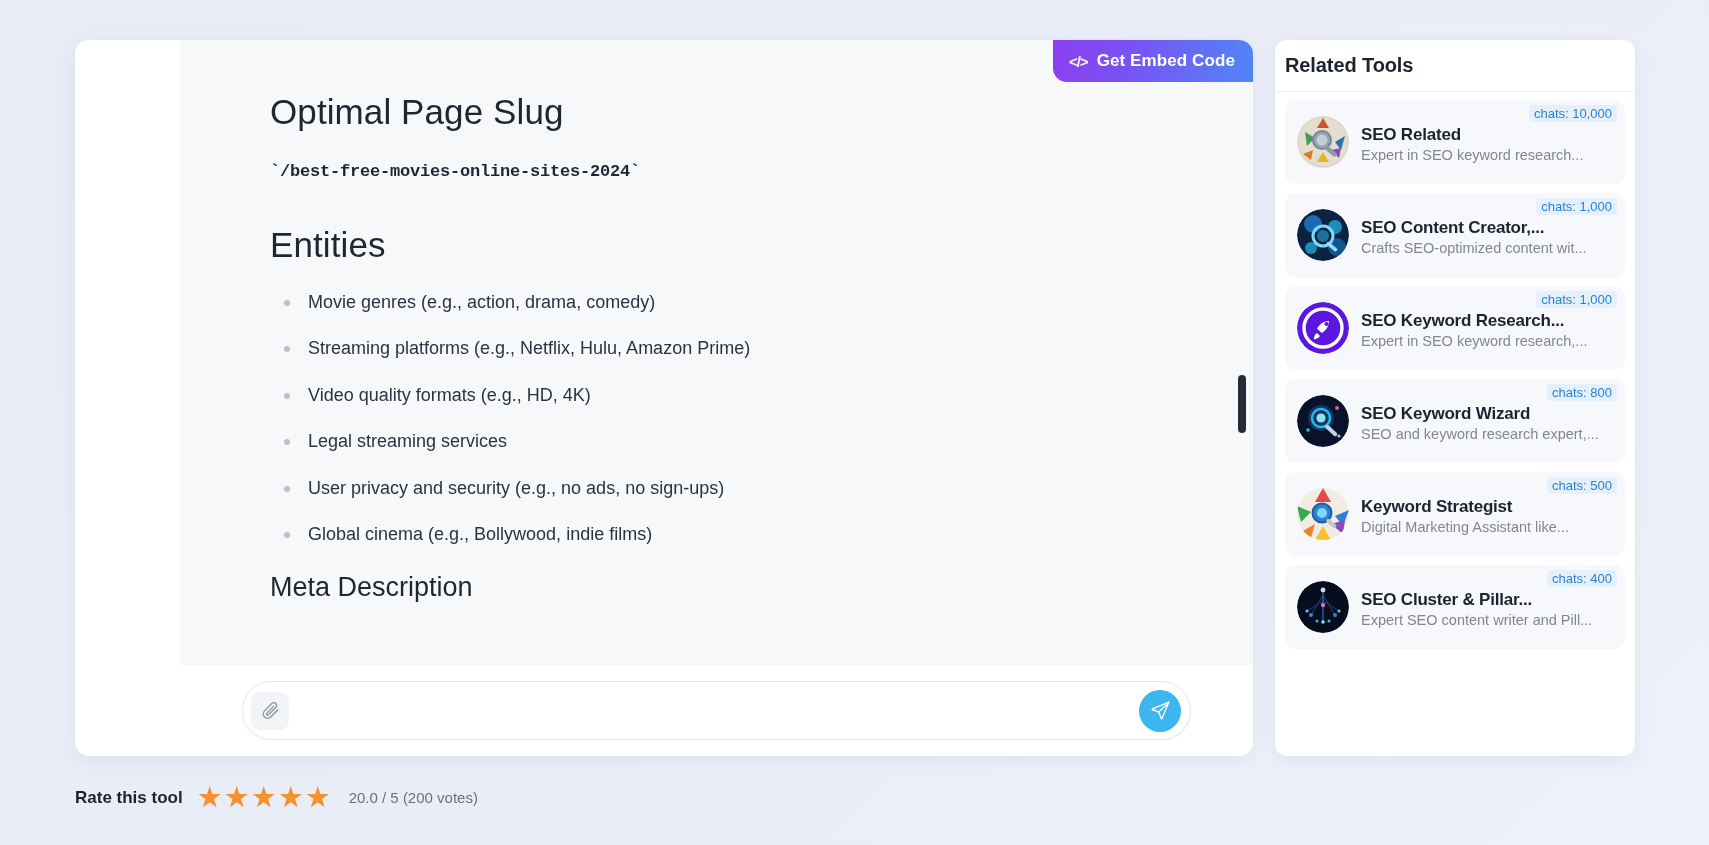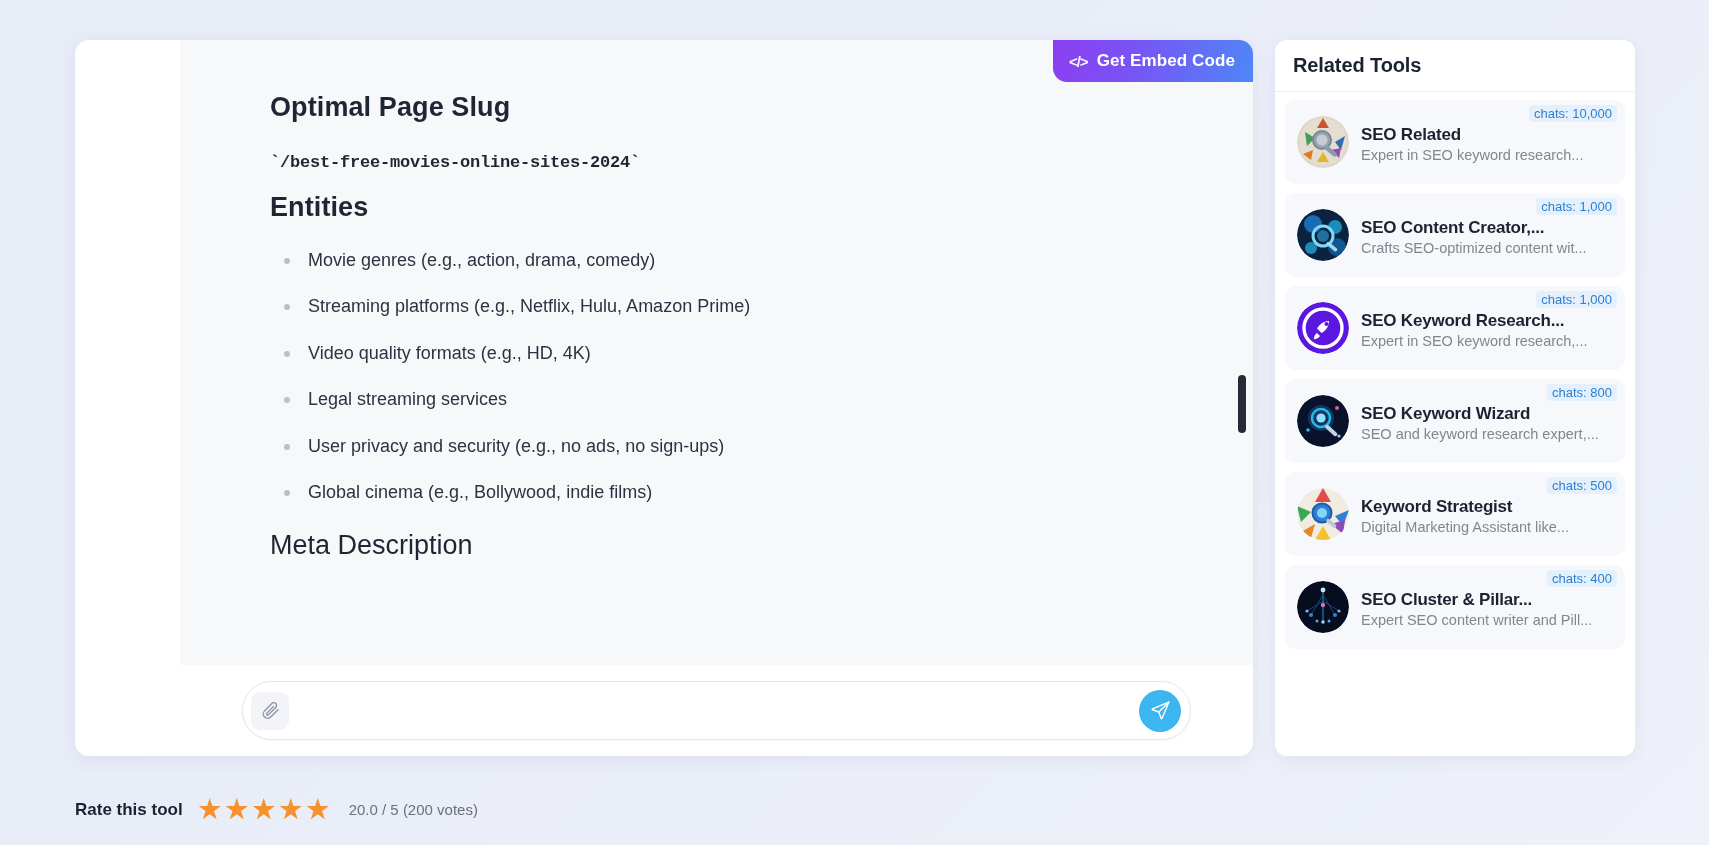--- a/index.html
+++ b/index.html
@@ -74,33 +74,33 @@
   }
   .embed-btn .code-icon {
     font-size: 15px;
     font-weight: bold;
     opacity: .95;
     letter-spacing: -1px;
   }
 
   
   h2.block-title {
-    font-size: 27px;
-    font-weight: bold;
+    font-size: 35px;
+    font-weight: normal;
     color: #1f2633;
     letter-spacing: 0.1px;
     margin-bottom: 30px;
   }
   .slug-code {
     font-family: "Liberation Mono", "DejaVu Sans Mono", monospace;
     font-size: 17px;
     font-weight: bold;
     color: #1f2633;
     letter-spacing: -0.2px;
-    margin-bottom: 20px;
+    margin-bottom: 44px;
     display: block;
   }
   h2.block-title.second { margin-bottom: 26px; }
 
   ul.entity-list { list-style: none; }
   ul.entity-list li {
     position: relative;
     font-size: 18px;
     color: #2b3342;
     line-height: 1.3;
@@ -210,21 +210,21 @@
     height: 716px;
     background: #ffffff;
     border-radius: 12px;
     box-shadow: 0 4px 18px rgba(60, 72, 120, 0.08);
     overflow: hidden;
   }
   .sidebar-head {
     height: 52px;
     display: flex;
     align-items: center;
-    padding: 0 18px;
+    padding: 0 10px;
     border-bottom: 1px solid #eef0f5;
   }
   .sidebar-head h3 {
     font-size: 20px;
     font-weight: bold;
     color: #1b2230;
     letter-spacing: -0.1px;
   }
   .tool-list { padding: 8px 10px 10px 10px; }
 
@@ -281,21 +281,20 @@
 
   
   .rating-row {
     position: absolute;
     left: 75px;
     top: 797px;
     display: flex;
     align-items: center;
     gap: 10px;
     transform: translateY(-50%);
-    margin-top: 12px;
   }
   .rating-label {
     font-size: 17px;
     font-weight: bold;
     color: #1b2230;
   }
   .stars { display: flex; gap: 1px; margin-left: 4px; }
   .star { font-size: 29px; color: #f5922d; line-height: 1; }
   .rating-value {
     font-size: 15px;

